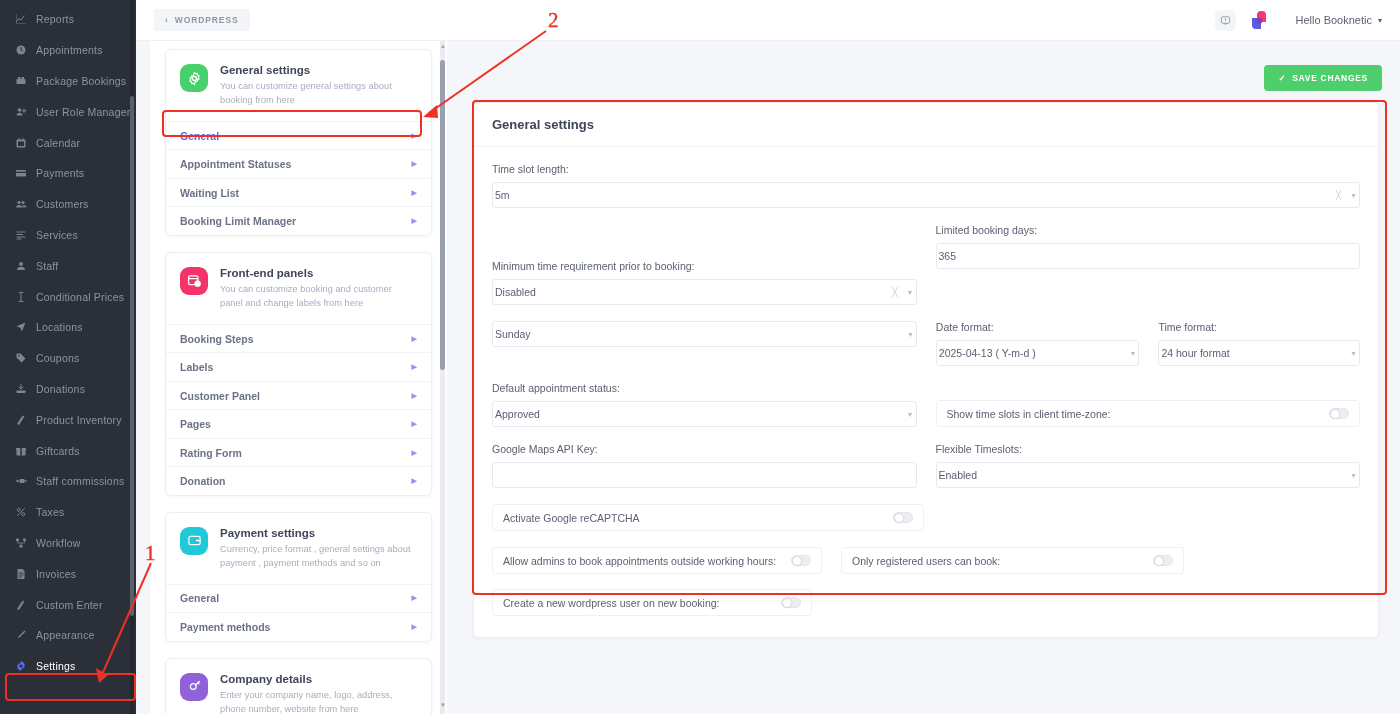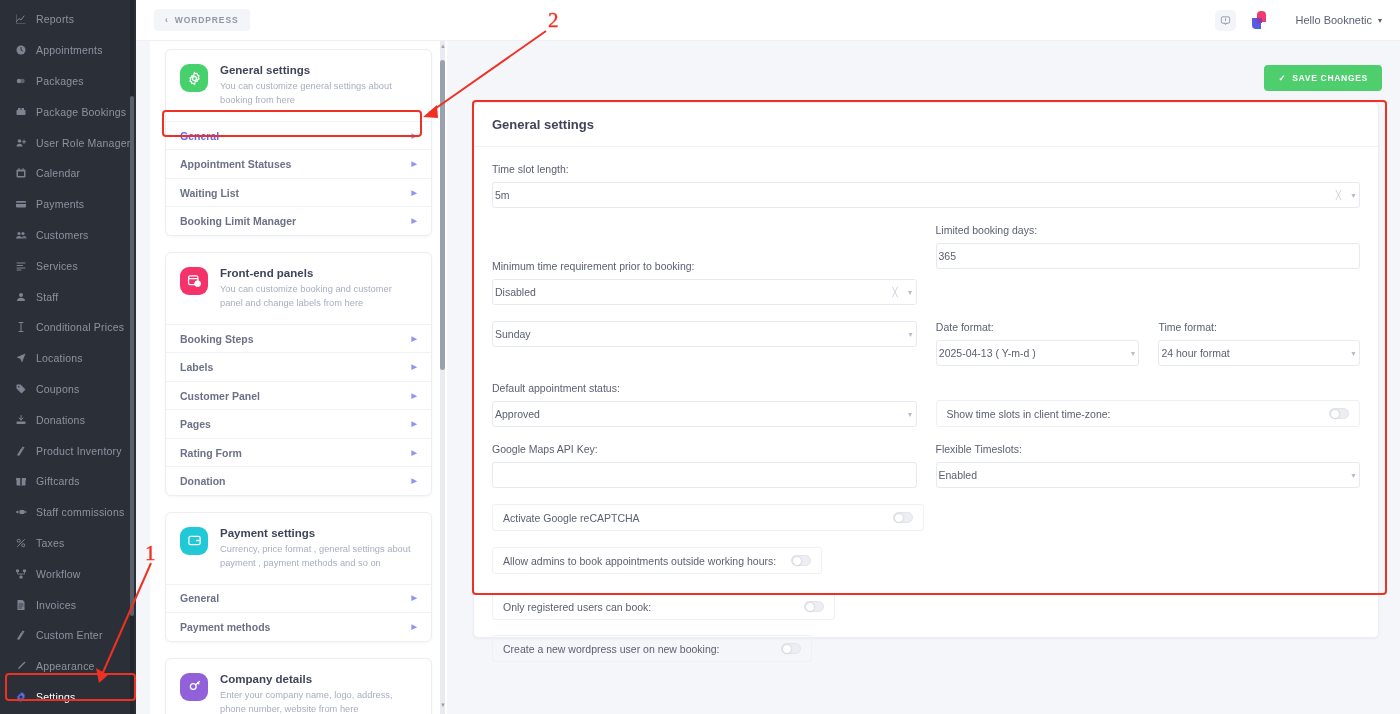--- a/index.html
+++ b/index.html
@@ -172,29 +172,20 @@
         <span>Reports</span>
       </div>
       <div class="nav-item">
         <span class="ic">
           <svg viewBox="0 0 24 24">
             <circle cx="12" cy="12" r="9" fill="currentColor"></circle>
             <path d="M12 7v5l3 2" stroke="#2b3038" stroke-width="2" fill="none" stroke-linecap="round"></path>
           </svg>
         </span>
         <span>Appointments</span>
-      </div>
-      <div class="nav-item">
-        <span class="ic">
-          <svg viewBox="0 0 24 24">
-            <circle cx="8" cy="12" r="4.5" fill="currentColor"></circle>
-            <circle cx="15" cy="12" r="4.5" fill="currentColor" opacity=".6"></circle>
-          </svg>
-        </span>
-        <span>Packages</span>
       </div>
       <div class="nav-item">
         <span class="ic">
           <svg viewBox="0 0 24 24">
             <rect x="3" y="8" width="18" height="10" rx="1.5" fill="currentColor"></rect>
             <rect x="6" y="4" width="5" height="4" fill="currentColor"></rect>
             <rect x="13" y="4" width="5" height="4" fill="currentColor"></rect>
           </svg>
         </span>
         <span>Package Bookings</span>
@@ -620,21 +611,21 @@
 
       <div class="frow" style="margin-top:16px;">
         <div class="togglebox" style="width:432px;">
           <span>Activate Google reCAPTCHA</span>
           <span class="switch">
               <i></i>
             </span>
         </div>
       </div>
 
-      <div class="frow" style="margin-bottom:15px;flex-direction:column;">
+      <div class="frow" style="margin-bottom:15px;">
         <div class="togglebox" style="width:330px;">
           <span>Allow admins to book appointments outside working hours:</span>
           <span class="switch">
               <i></i>
             </span>
         </div>
         <div class="togglebox" style="width:343px;">
           <span>Only registered users can book:</span>
           <span class="switch">
               <i></i>

